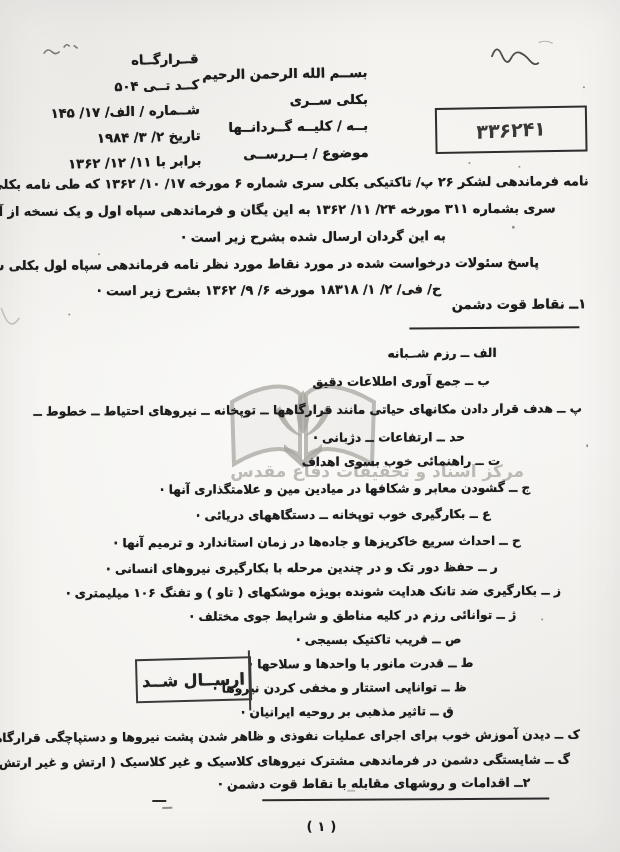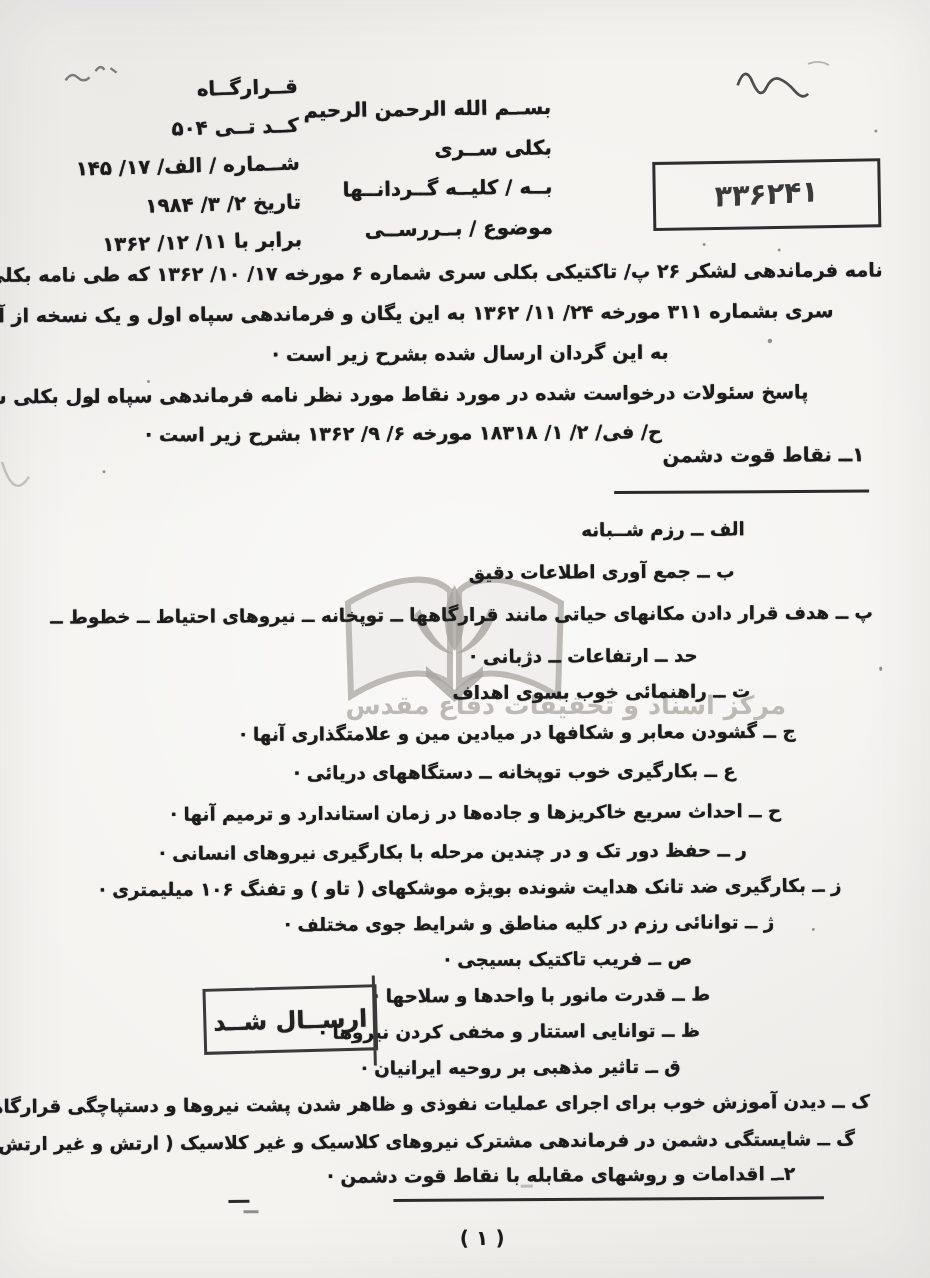--- a/index.html
+++ b/index.html
@@ -129,21 +129,21 @@
     </div>
 
     <div class="ln para" style="top:176px;right:30px;">نامه فرماندهی لشکر ۲۶ پ/ تاکتیکی بکلی سری شماره ۶ مورخه ۱۷/ ۱۰/ ۱۳۶۲ که طی نامه بکلی</div>
     <div class="ln para" style="top:203px;right:63px;">سری بشماره ۳۱۱ مورخه ۲۴/ ۱۱/ ۱۳۶۲ به این یگان و فرماندهی سپاه اول و یک نسخه از آن</div>
     <div class="ln para" style="top:230px;right:173px;">به این گردان ارسال شده بشرح زیر است ·</div>
 
     <div class="ln para" style="top:257px;right:80px;">پاسخ سئولات درخواست شده در مورد نقاط مورد نظر نامه فرماندهی سپاه اول بکلی سری</div>
     <div class="ln para" style="top:257px;left:57px;">ــ</div>
     <div class="ln para" style="top:283px;right:178px;">ح/ فی/ ۲/ ۱/ ۱۸۳۱۸ مورخه ۶/ ۹/ ۱۳۶۲ بشرح زیر است ·</div>
 
-    <div class="ln hd" style="top:299px;right:43px;">۱ــ نقاط قوت دشمن</div>
+    <div class="ln hd" style="top:299px;right:33px;">۱ــ نقاط قوت دشمن</div>
     <div class="rule" style="top:328px;right:40px;width:170px;"></div>
 
     <div class="ln" style="top:348px;right:123px;">الف ــ رزم شــبانه</div>
     <div class="ln" style="top:376px;right:130px;">ب ــ جمع آوری اطلاعات دقیق</div>
     <div class="ln" style="top:404px;right:38px;">پ ــ هدف قرار دادن مکانهای حیاتی مانند قرارگاهها ــ توپخانه ــ نیروهای احتیاط ــ خطوط ــ</div>
     <div class="ln" style="top:432px;right:155px;">حد ــ ارتفاعات ــ دژبانی ·</div>
     <div class="ln" style="top:456px;right:120px;">ت ــ راهنمائی خوب بسوی اهداف</div>
     <div class="ln" style="top:483px;right:90px;">ج ــ گشودن معابر و شکافها در میادین مین و علامتگذاری آنها ·</div>
     <div class="ln" style="top:509px;right:130px;">ع ــ بکارگیری خوب توپخانه ــ دستگاههای دریائی ·</div>
     <div class="ln" style="top:536px;right:100px;">ح ــ احداث سریع خاکریزها و جاده‌ها در زمان استاندارد و ترمیم آنها ·</div>

